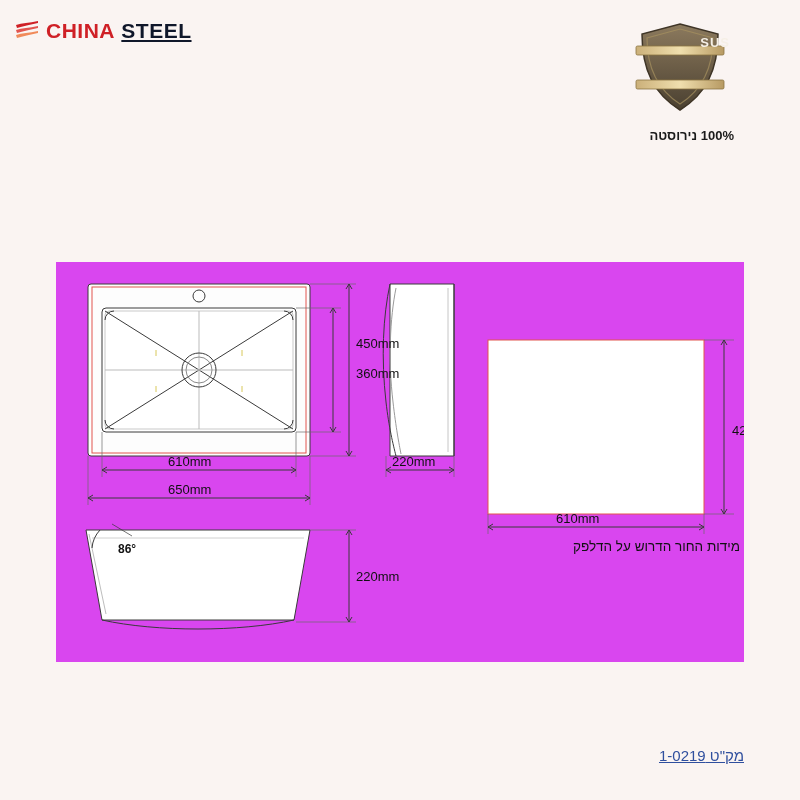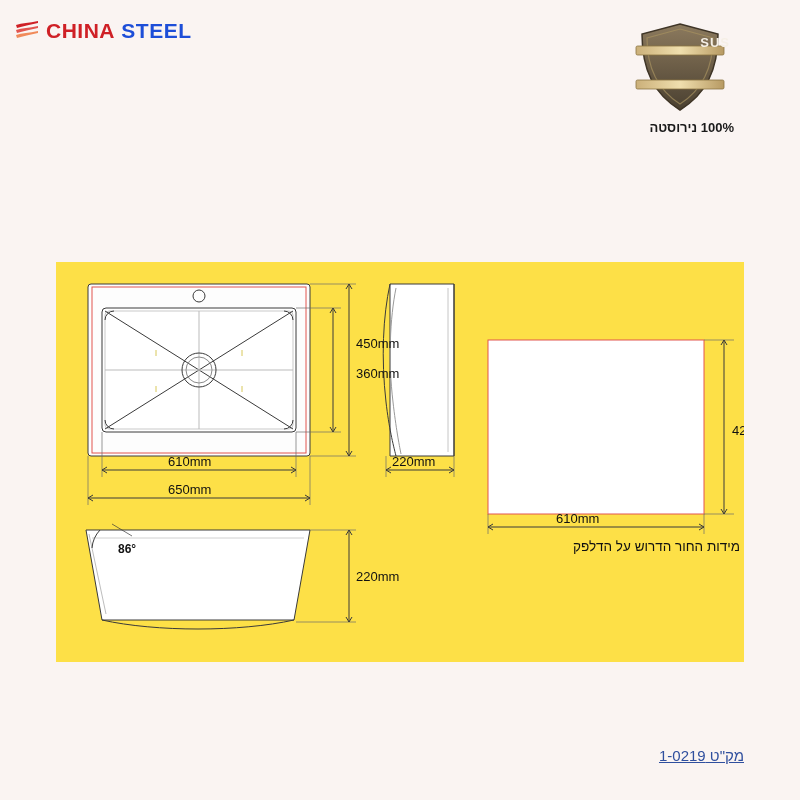--- a/index.html
+++ b/index.html
@@ -33,21 +33,21 @@
     height: 26px;
     position: relative;
   }
   .brand-text {
     font-size: 21px;
     font-weight: bold;
     letter-spacing: 0.5px;
     white-space: nowrap;
   }
   .brand-china { color: #cf2026; }
-  .brand-steel { color: #1d4ed8; }
+  .brand-steel { color: #0f172a; text-decoration: underline; }
 
   
   .badge {
     position: absolute;
     right: 66px;
     top: 18px;
     width: 108px;
     text-align: right;
   }
   .badge-shield {
@@ -71,35 +71,35 @@
     top: 30px;
     left: 0;
     right: 0;
     font-size: 40px;
     font-weight: bold;
     color: #f3ece0;
     line-height: 1;
     letter-spacing: -1px;
   }
   .badge-caption {
-    margin-top: 2px;
+    margin-top: 10px;
     font-size: 13px;
     font-weight: bold;
     color: #1a1a1a;
     direction: rtl;
   }
 
   
   .drawing {
     position: absolute;
     left: 56px;
     top: 262px;
     width: 688px;
     height: 400px;
-    background: #fde047;
+    background: #d946ef;
   }
   .drawing svg { display: block; }
 
   
   .right-caption {
     position: absolute;
     left: 480px;
     top: 528px;
     width: 260px;
     direction: rtl;

